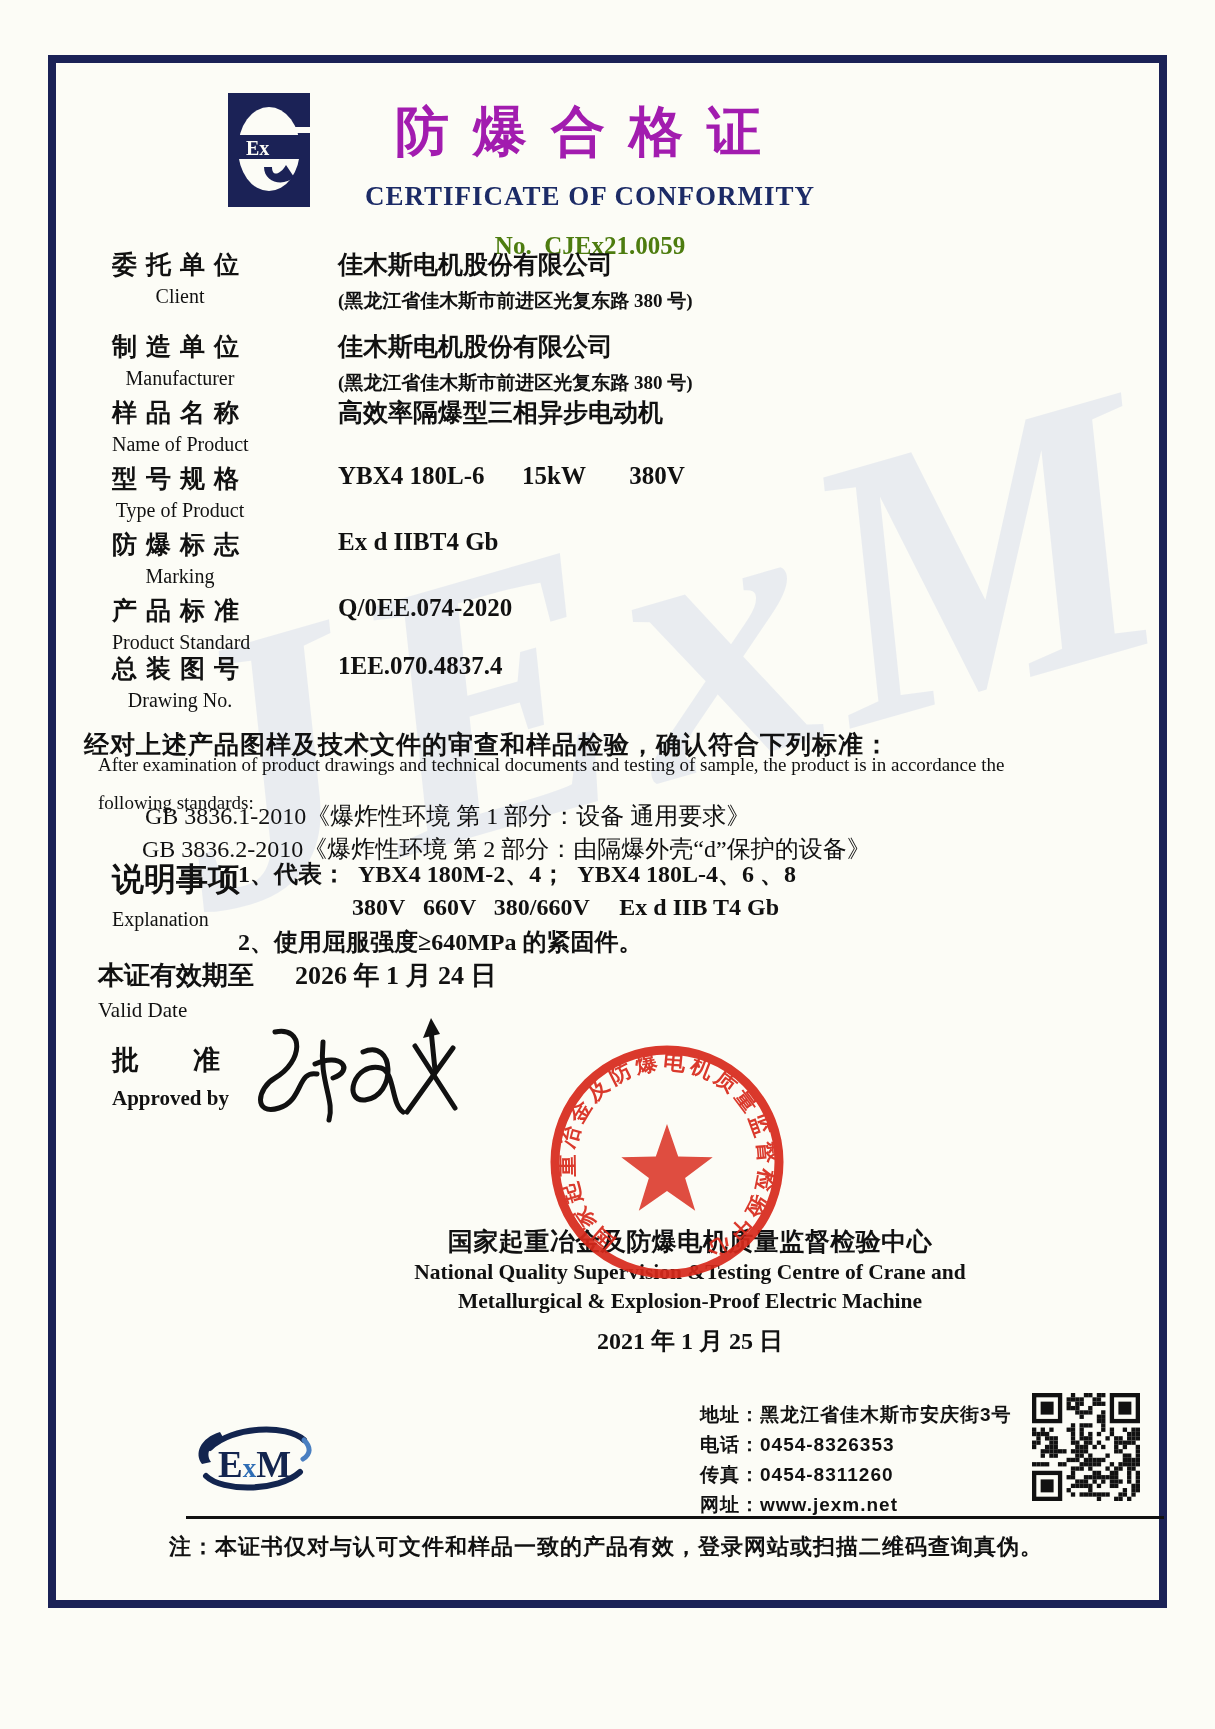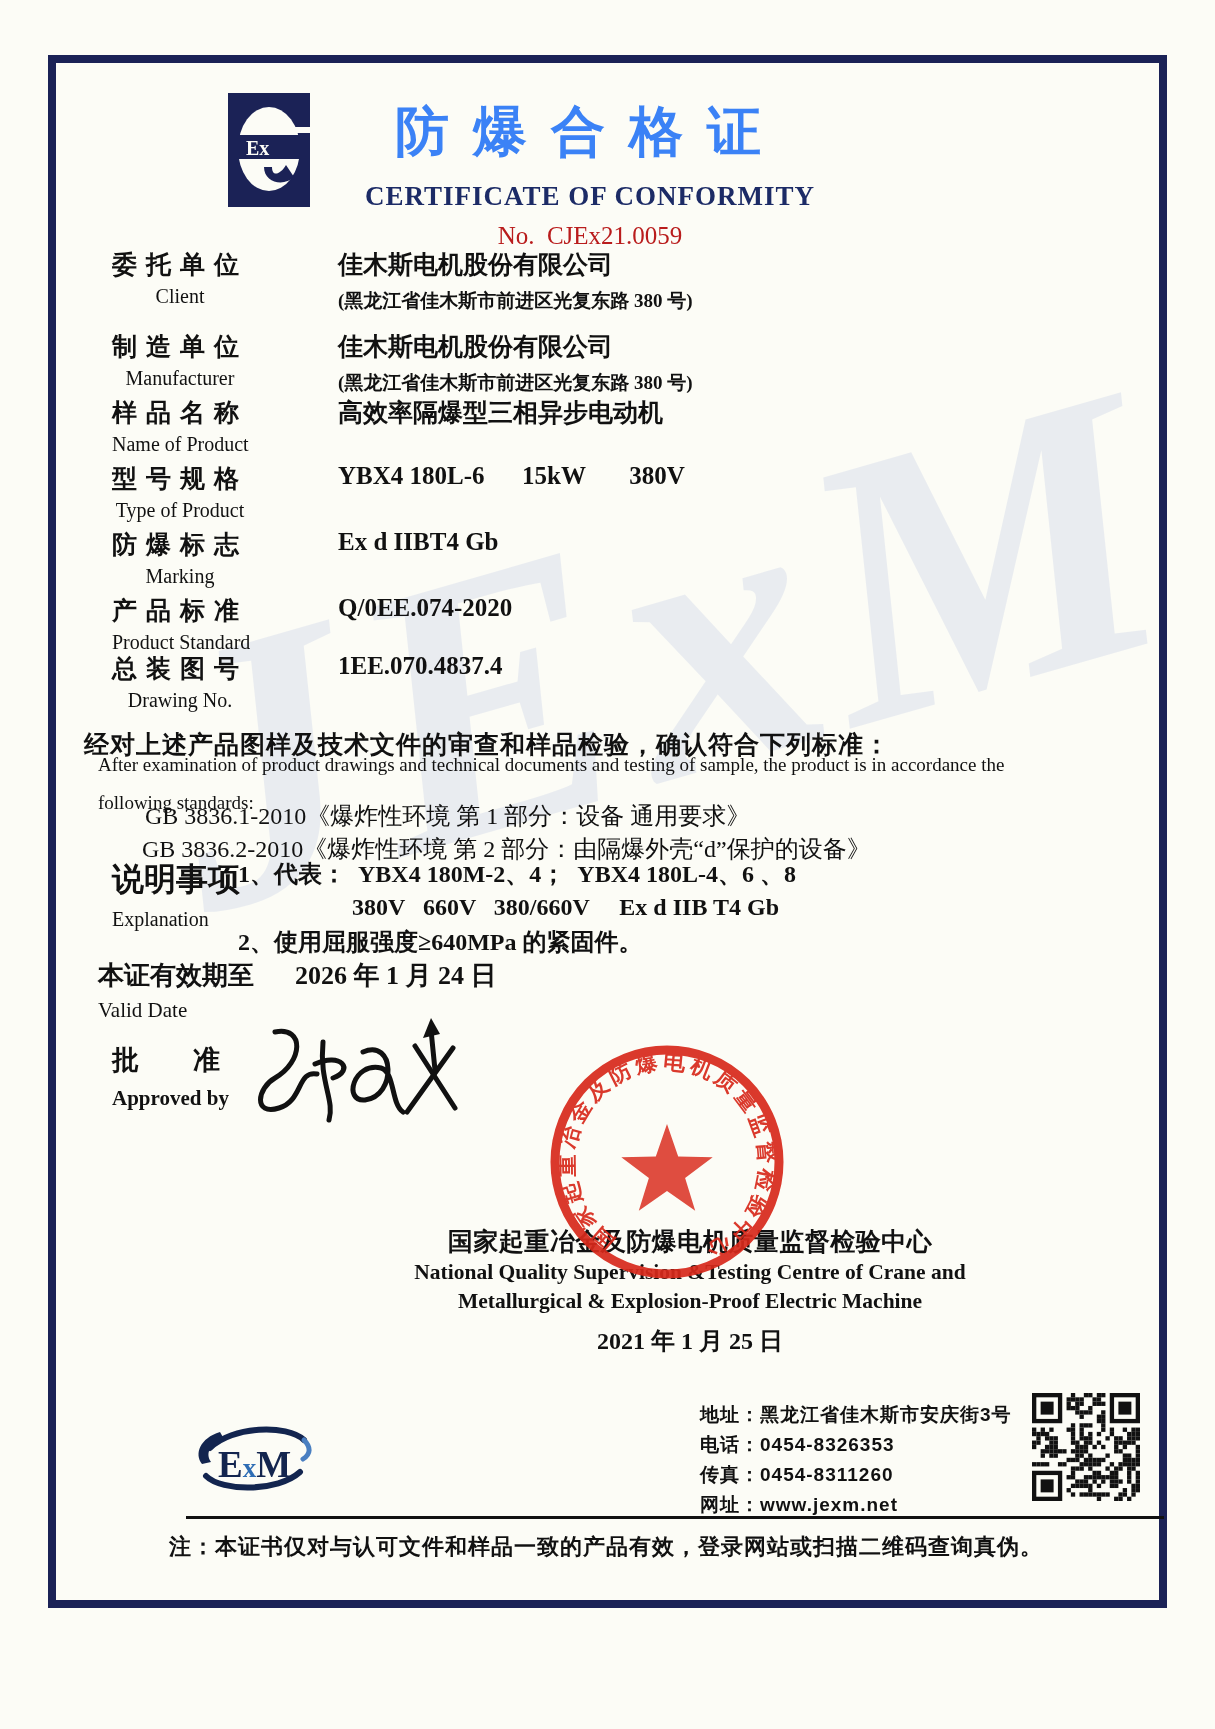--- a/index.html
+++ b/index.html
@@ -7,23 +7,23 @@
         overflow:hidden;font-family:"Liberation Serif","DejaVu Serif",serif;color:#111;}
   .frame{position:absolute;left:48px;top:55px;width:1119px;height:1553px;
          border:8px solid #1b2256;box-sizing:border-box;}
   .abs{position:absolute;}
   .pre{white-space:pre-wrap;}
   
   .watermark{position:absolute;left:150px;top:430px;font-size:380px;font-weight:bold;font-style:italic;
              color:#7f93cf;opacity:0.14;transform:rotate(-16deg);letter-spacing:14px;pointer-events:none;}
   
   .titleblock{left:350px;top:96px;width:480px;text-align:center;}
-  .title-cn{font-size:54px;font-weight:bold;color:#3b82f6;letter-spacing:24px;white-space:nowrap;}
+  .title-cn{font-size:54px;font-weight:bold;color:#a21caf;letter-spacing:24px;white-space:nowrap;}
   .title-en{font-size:27px;font-weight:bold;color:#1c2b66;letter-spacing:1px;margin-top:12px;}
-  .cert-no{font-size:25px;color:#b91c1c;margin-top:10px;}
+  .cert-no{font-size:25px;color:#4d7c0f;margin-top:20px;font-weight:bold;}
   
   .field{position:absolute;left:112px;width:1000px;}
   .flabel{position:absolute;left:0;top:0;}
   .fvalue{position:absolute;left:226px;top:0;width:760px;}
   .lab-cn{font-size:25px;font-weight:bold;letter-spacing:9px;white-space:nowrap;}
   .lab-en{font-size:20px;margin-top:4px;text-align:center;}
   .val-1{font-size:25px;font-weight:bold;}
   .val-2{font-size:19px;font-weight:bold;margin-top:7px;}
   
   .s-cn{font-size:25px;font-weight:bold;letter-spacing:1px;}

